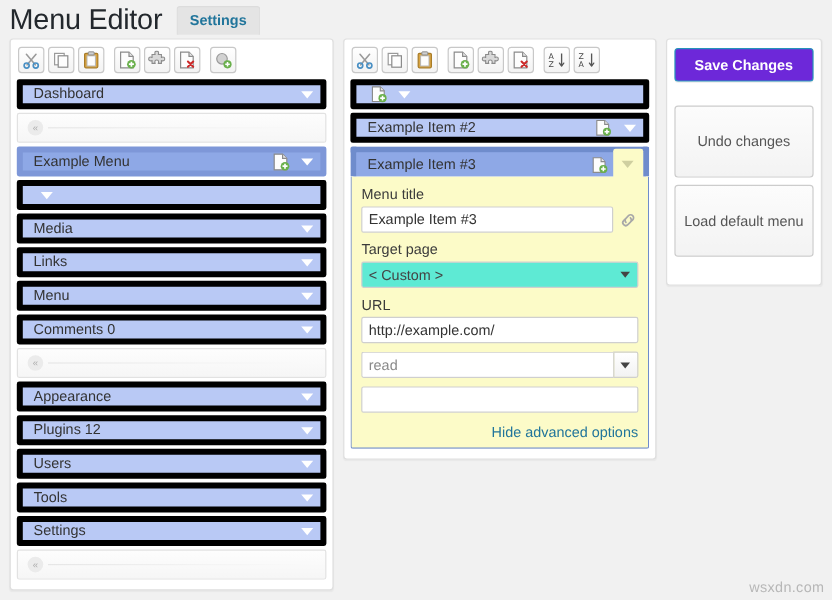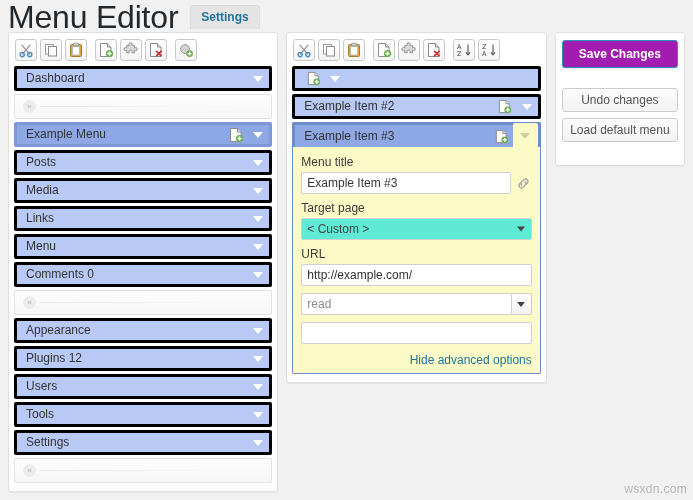--- a/index.html
+++ b/index.html
@@ -14,21 +14,21 @@
   }
 
   
   .page-header {
     display: flex;
     align-items: center;
     padding: 6px 0 4px 8px;
     height: 32px;
   }
   .page-title {
-    font-size: 32px;
+    font-size: 24px;
     font-weight: normal;
     color: #23282d;
     line-height: 28px;
     letter-spacing: -0.2px;
   }
   .tab-strip { display: flex; align-items: center; margin-left: 12px; }
   .tab {
     background: #e4e4e4;
     border: 1px solid #dcdcdc;
     border-bottom: none;
@@ -81,21 +81,21 @@
   .tool-btn.spaced { margin-left: 5px; }
   .tool-btn svg { display: block; }
 
   
   .item-list { display: block; }
   .menu-row {
     position: relative;
     height: 25px;
     margin-bottom: 3px;
     background: #b9c9f5;
-    border: 3px solid #000000;
+    border: 5px solid #000000;
     border-radius: 2px;
     display: flex;
     align-items: center;
     padding-left: 9px;
     cursor: pointer;
     font-size: 12px;
     color: #333;
   }
   .menu-row.selected {
     background: #8ea8e6;
@@ -268,42 +268,42 @@
     font-size: 12px;
     color: #21759b;
     text-decoration: none;
     cursor: pointer;
   }
 
   
   .btn-primary {
     display: block;
     width: 100%;
-    background: #a21caf;
+    background: #6d28d9;
     border: 1px solid #2593bb;
     border-radius: 3px;
     color: #fff;
     font-size: 12px;
     font-weight: bold;
     padding: 6px 0;
     cursor: pointer;
     text-align: center;
     font-family: "Liberation Sans", sans-serif;
     box-shadow: 0 1px 0 rgba(0,0,0,.08);
   }
   .btn-sep { height: 20px; }
   .btn-secondary {
     display: block;
     width: 100%;
     background: linear-gradient(#fcfcfc, #f3f3f3);
     border: 1px solid #cccccc;
     border-radius: 3px;
     color: #555;
     font-size: 12px;
-    padding: 4px 0;
+    padding: 22px 0;
     margin-bottom: 6px;
     cursor: pointer;
     text-align: center;
     font-family: "Liberation Sans", sans-serif;
   }
   .btn-secondary:last-child { margin-bottom: 16px; }
 
   
   .watermark {
     position: absolute;
@@ -409,21 +409,20 @@
               <path d="M9.5 1.5v3.5h3.5" fill="#e8e8e8" stroke="#8b8b8b" stroke-width="1"></path>
               <circle cx="11.5" cy="11.5" r="3.6" fill="#6ab04c"></circle>
               <path d="M11.5 9.4v4.2M9.4 11.5h4.2" stroke="#fff" stroke-width="1.4"></path>
             </svg>
           </span>
           <span class="row-toggle">
             <i class="tri"></i>
           </span>
         </div>
         <div class="menu-row">
-          <span class="row-label">Posts</span>
           <span class="row-toggle">
             <i class="tri"></i>
           </span>
         </div>
         <div class="menu-row">
           <span class="row-label">Media</span>
           <span class="row-toggle">
             <i class="tri"></i>
           </span>
         </div>

